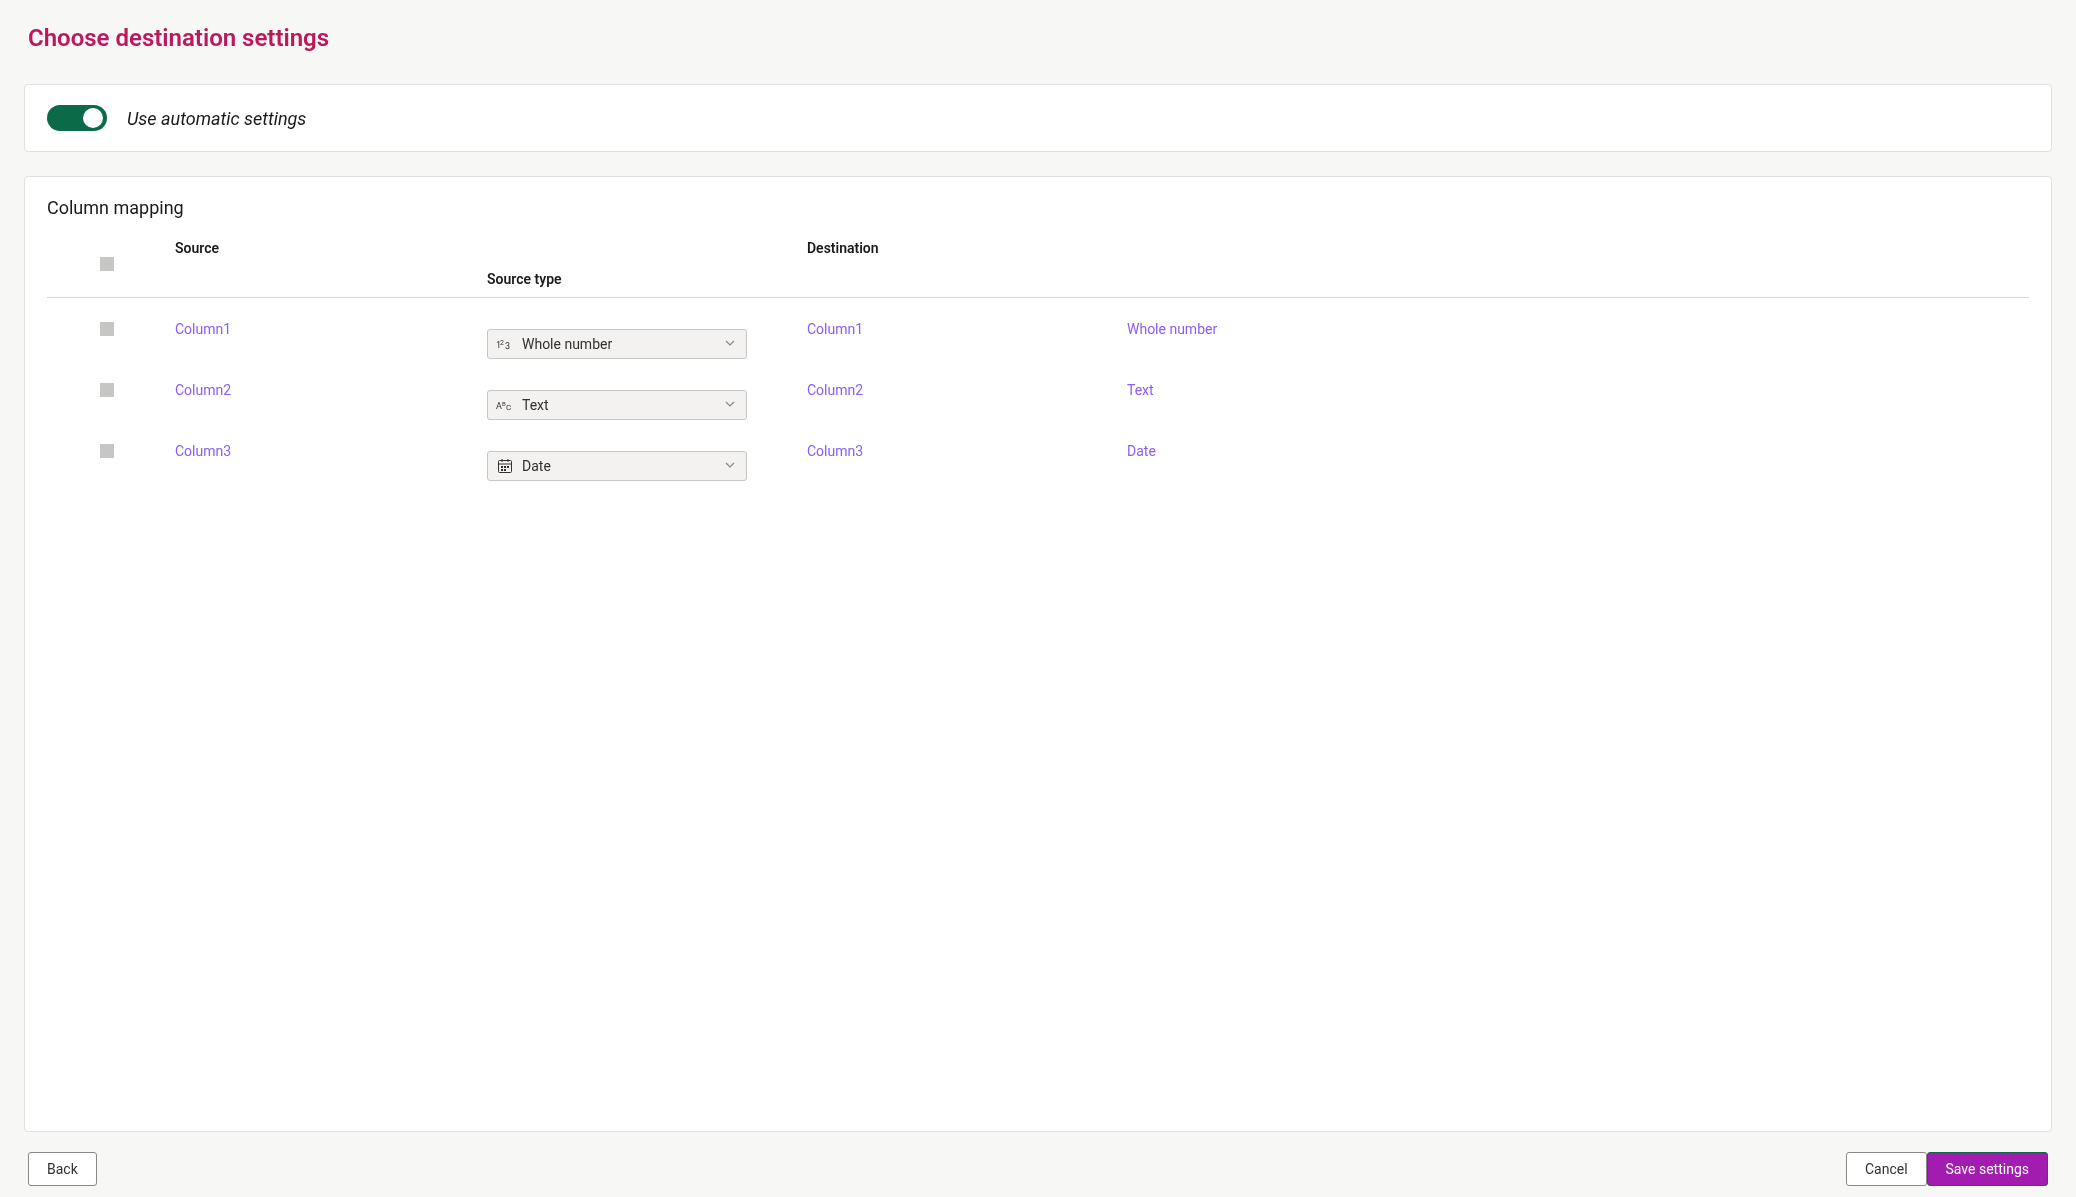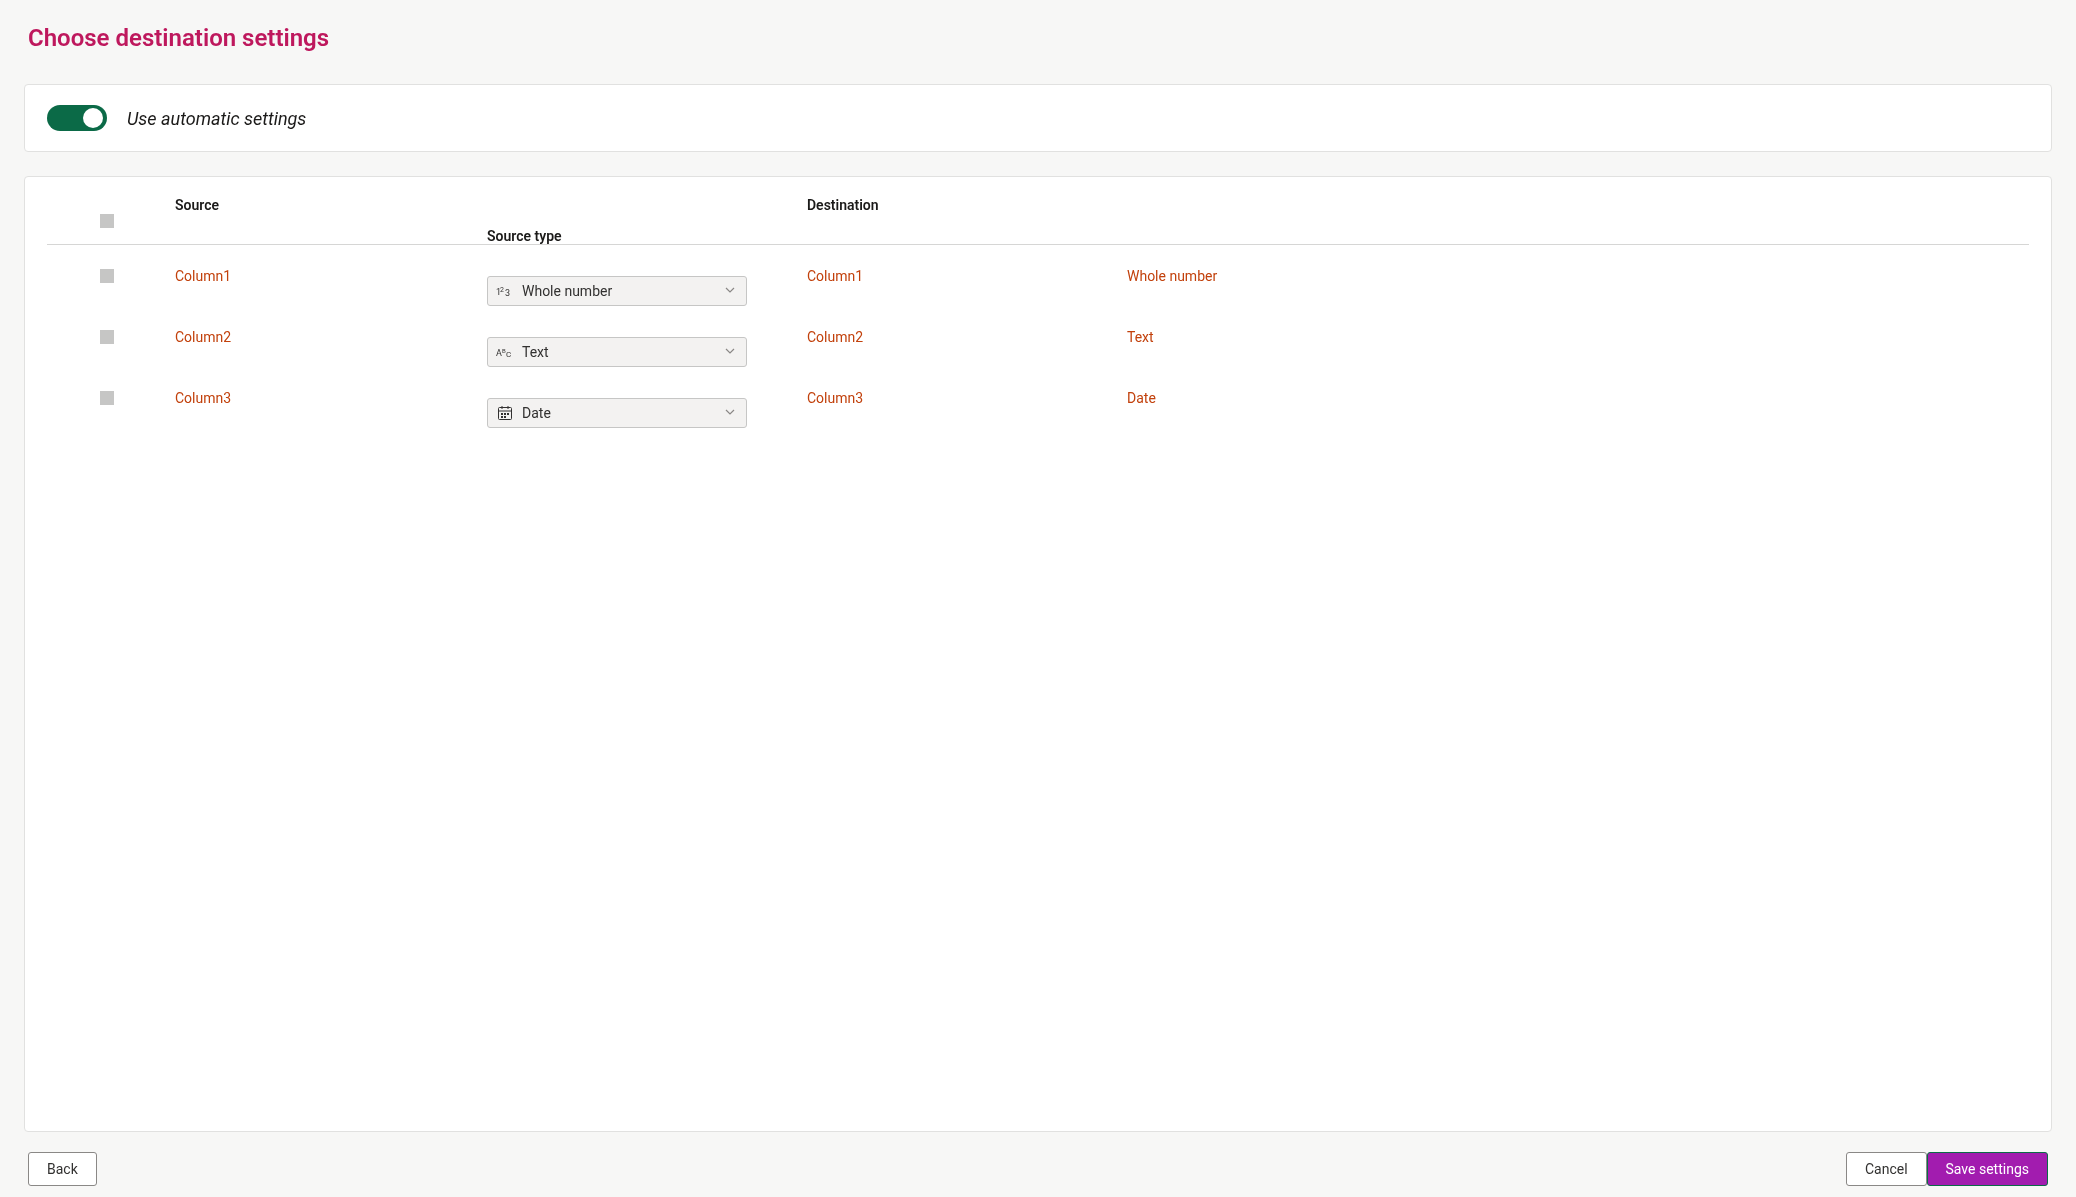--- a/index.html
+++ b/index.html
@@ -75,20 +75,21 @@
       font-weight: 400;
       color: #1b1a19;
       margin-bottom: 22px;
     }
     .table {
       width: 100%;
     }
     .table-header {
       display: flex;
       border-bottom: 1px solid #d6d6d5;
+      padding-bottom: 10px;
     }
     .table-row {
       display: flex;
       align-items: center;
       min-height: 44px;
     }
     .col-check {
       width: 120px;
       display: flex;
       align-items: center;
@@ -113,21 +114,21 @@
       font-size: 14px;
       color: #1b1a19;
     }
     .checkbox-placeholder {
       width: 14px;
       height: 14px;
       background: #c6c6c5;
       cursor: pointer;
     }
     .cell-text {
-      color: #c2410c;
+      color: #8b5cf6;
       font-size: 14px;
     }
     .type-select {
       display: flex;
       align-items: center;
       gap: 8px;
       background: #f3f2f1;
       border: 1px solid #c6c6c5;
       border-radius: 3px;
       padding: 4px 10px 4px 8px;
@@ -183,20 +184,21 @@
 <h1 class="page-title">Choose destination settings</h1>
 
 <div class="card">
   <div class="toggle-row">
     <div class="toggle"></div>
     <div class="toggle-label">Use automatic settings</div>
   </div>
 </div>
 
 <div class="mapping-card">
+  <div class="section-title">Column mapping</div>
 
   <div class="table">
     <div class="table-header">
       <div class="col-check">
         <div class="checkbox-placeholder"></div>
       </div>
       <div class="col-source th">Source</div>
       <div class="col-stype th">Source type</div>
       <div class="col-dest th">Destination</div>
     </div>

